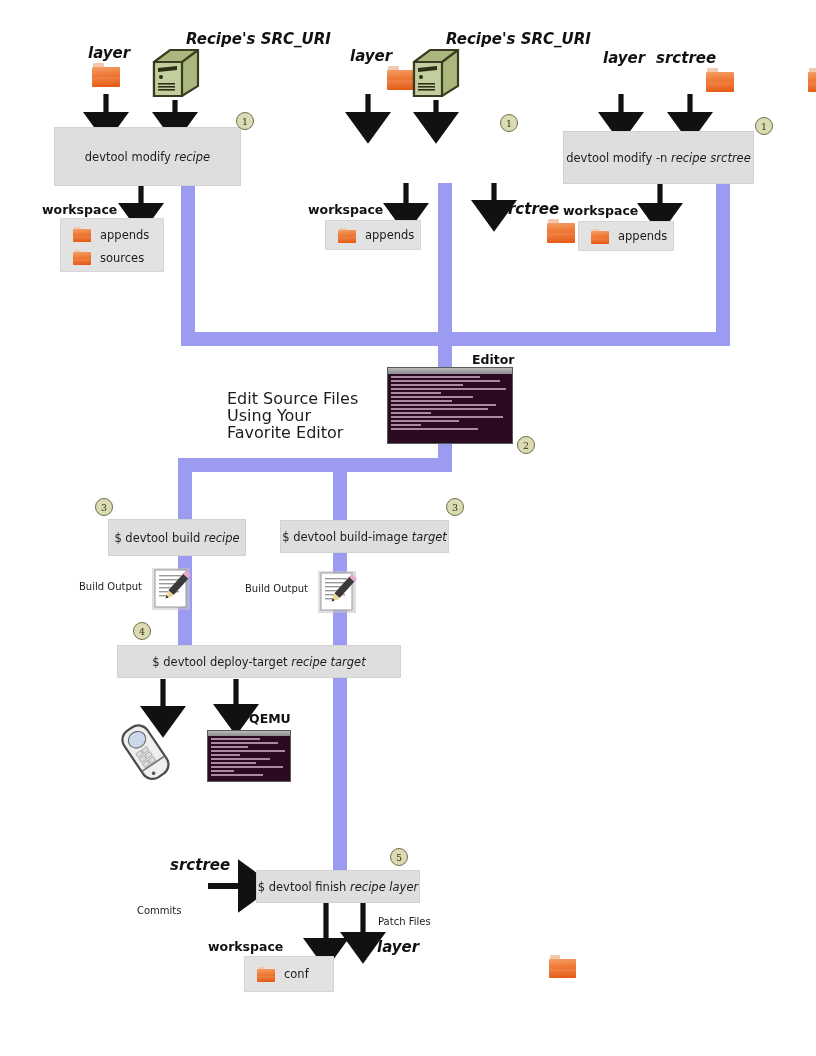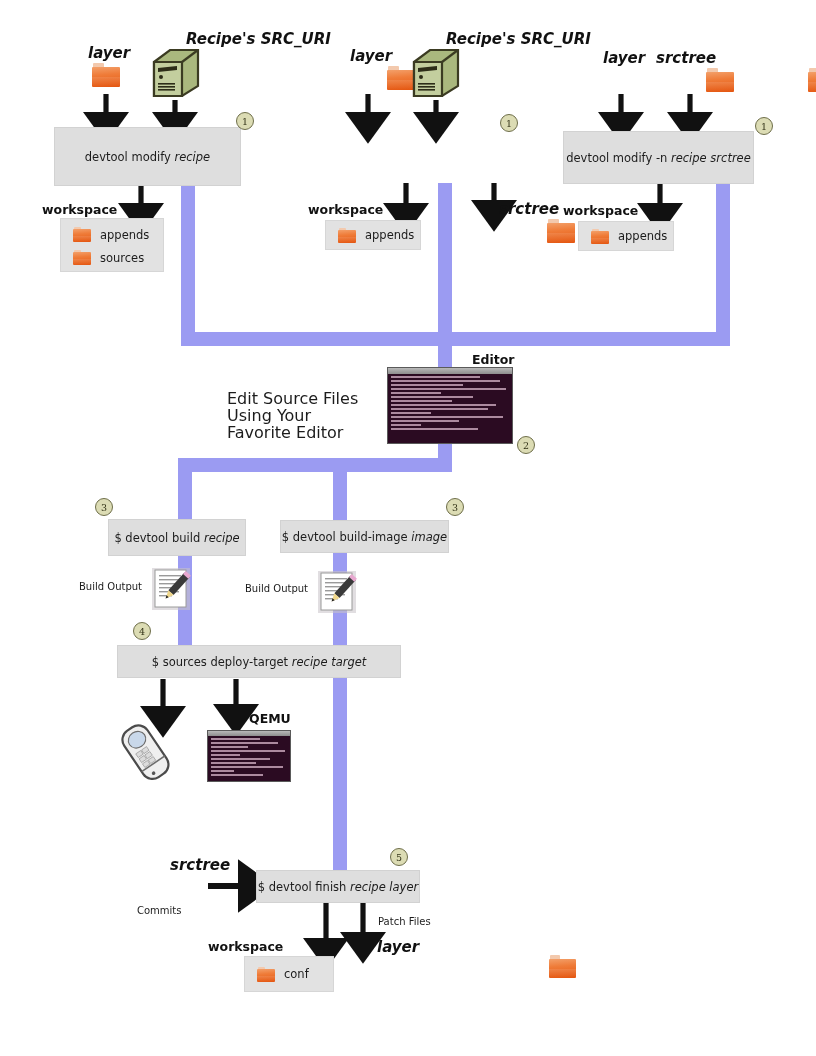--- a/index.html
+++ b/index.html
@@ -274,21 +274,21 @@
       <rect x="18" y="2" width="7" height="24" fill="#3a3a3a"></rect>
       <rect x="18" y="0" width="7" height="4" fill="#e8a8d0"></rect>
       <path d="M18,26 L25,26 L21.5,34 z" fill="#f0d78a"></path>
       <path d="M20,31 L23,31 L21.5,34 z" fill="#222"></path>
     </g>
   </svg>
 
   <div class="step" style="left:446px;top:498px;">3</div>
   <div class="cmdbox" style="left:280px;top:520px;width:169px;height:33px;">
     <span>
-      <span>$ devtool build-image </span><span class="em">image</span>
+      <span>$ devtool build-image </span><span class="em">target</span>
     </span>
   </div>
   <div class="plain" style="left:245px;top:583px;">Build Output</div>
   <svg class="abs" style="left:318px;top:571px;width:38px;height:42px;" viewBox="0 0 38 42">
     <rect x="0" y="0" width="38" height="42" fill="#c9c3c9" opacity=".55"></rect>
     <rect x="3" y="2" width="31" height="37" fill="#ffffff" stroke="#9a9a9a" stroke-width="1"></rect>
     <g fill="#9a9a9a">
         <rect x="7" y="7" width="22" height="1.4"></rect>
         <rect x="7" y="11" width="22" height="1.4"></rect>
       <rect x="7" y="15" width="22" height="1.4"></rect>
@@ -301,21 +301,21 @@
       <rect x="18" y="0" width="7" height="4" fill="#e8a8d0"></rect>
       <path d="M18,26 L25,26 L21.5,34 z" fill="#f0d78a"></path>
       <path d="M20,31 L23,31 L21.5,34 z" fill="#222"></path>
     </g>
   </svg>
 
   
   <div class="step" style="left:133px;top:622px;">4</div>
   <div class="cmdbox" style="left:117px;top:645px;width:284px;height:33px;">
     <span>
-      <span>$ sources deploy-target </span><span class="em">recipe target</span>
+      <span>$ devtool deploy-target </span><span class="em">recipe target</span>
     </span>
   </div>
 
   
   <svg class="abs" style="left:110px;top:722px;width:72px;height:62px;" viewBox="0 0 72 62">
     <g transform="rotate(-34 36 31)">
       <rect x="22" y="2" width="28" height="56" rx="11" fill="#efefef" stroke="#4b4b4b" stroke-width="2.2"></rect>
       <ellipse cx="36" cy="15" rx="9" ry="8" fill="#c9d8ea" stroke="#6d6d6d" stroke-width="1.2"></ellipse>
       <g fill="#dcdcdc" stroke="#9a9a9a" stroke-width=".7">
         <rect x="27" y="26" width="6" height="4.4"></rect>

